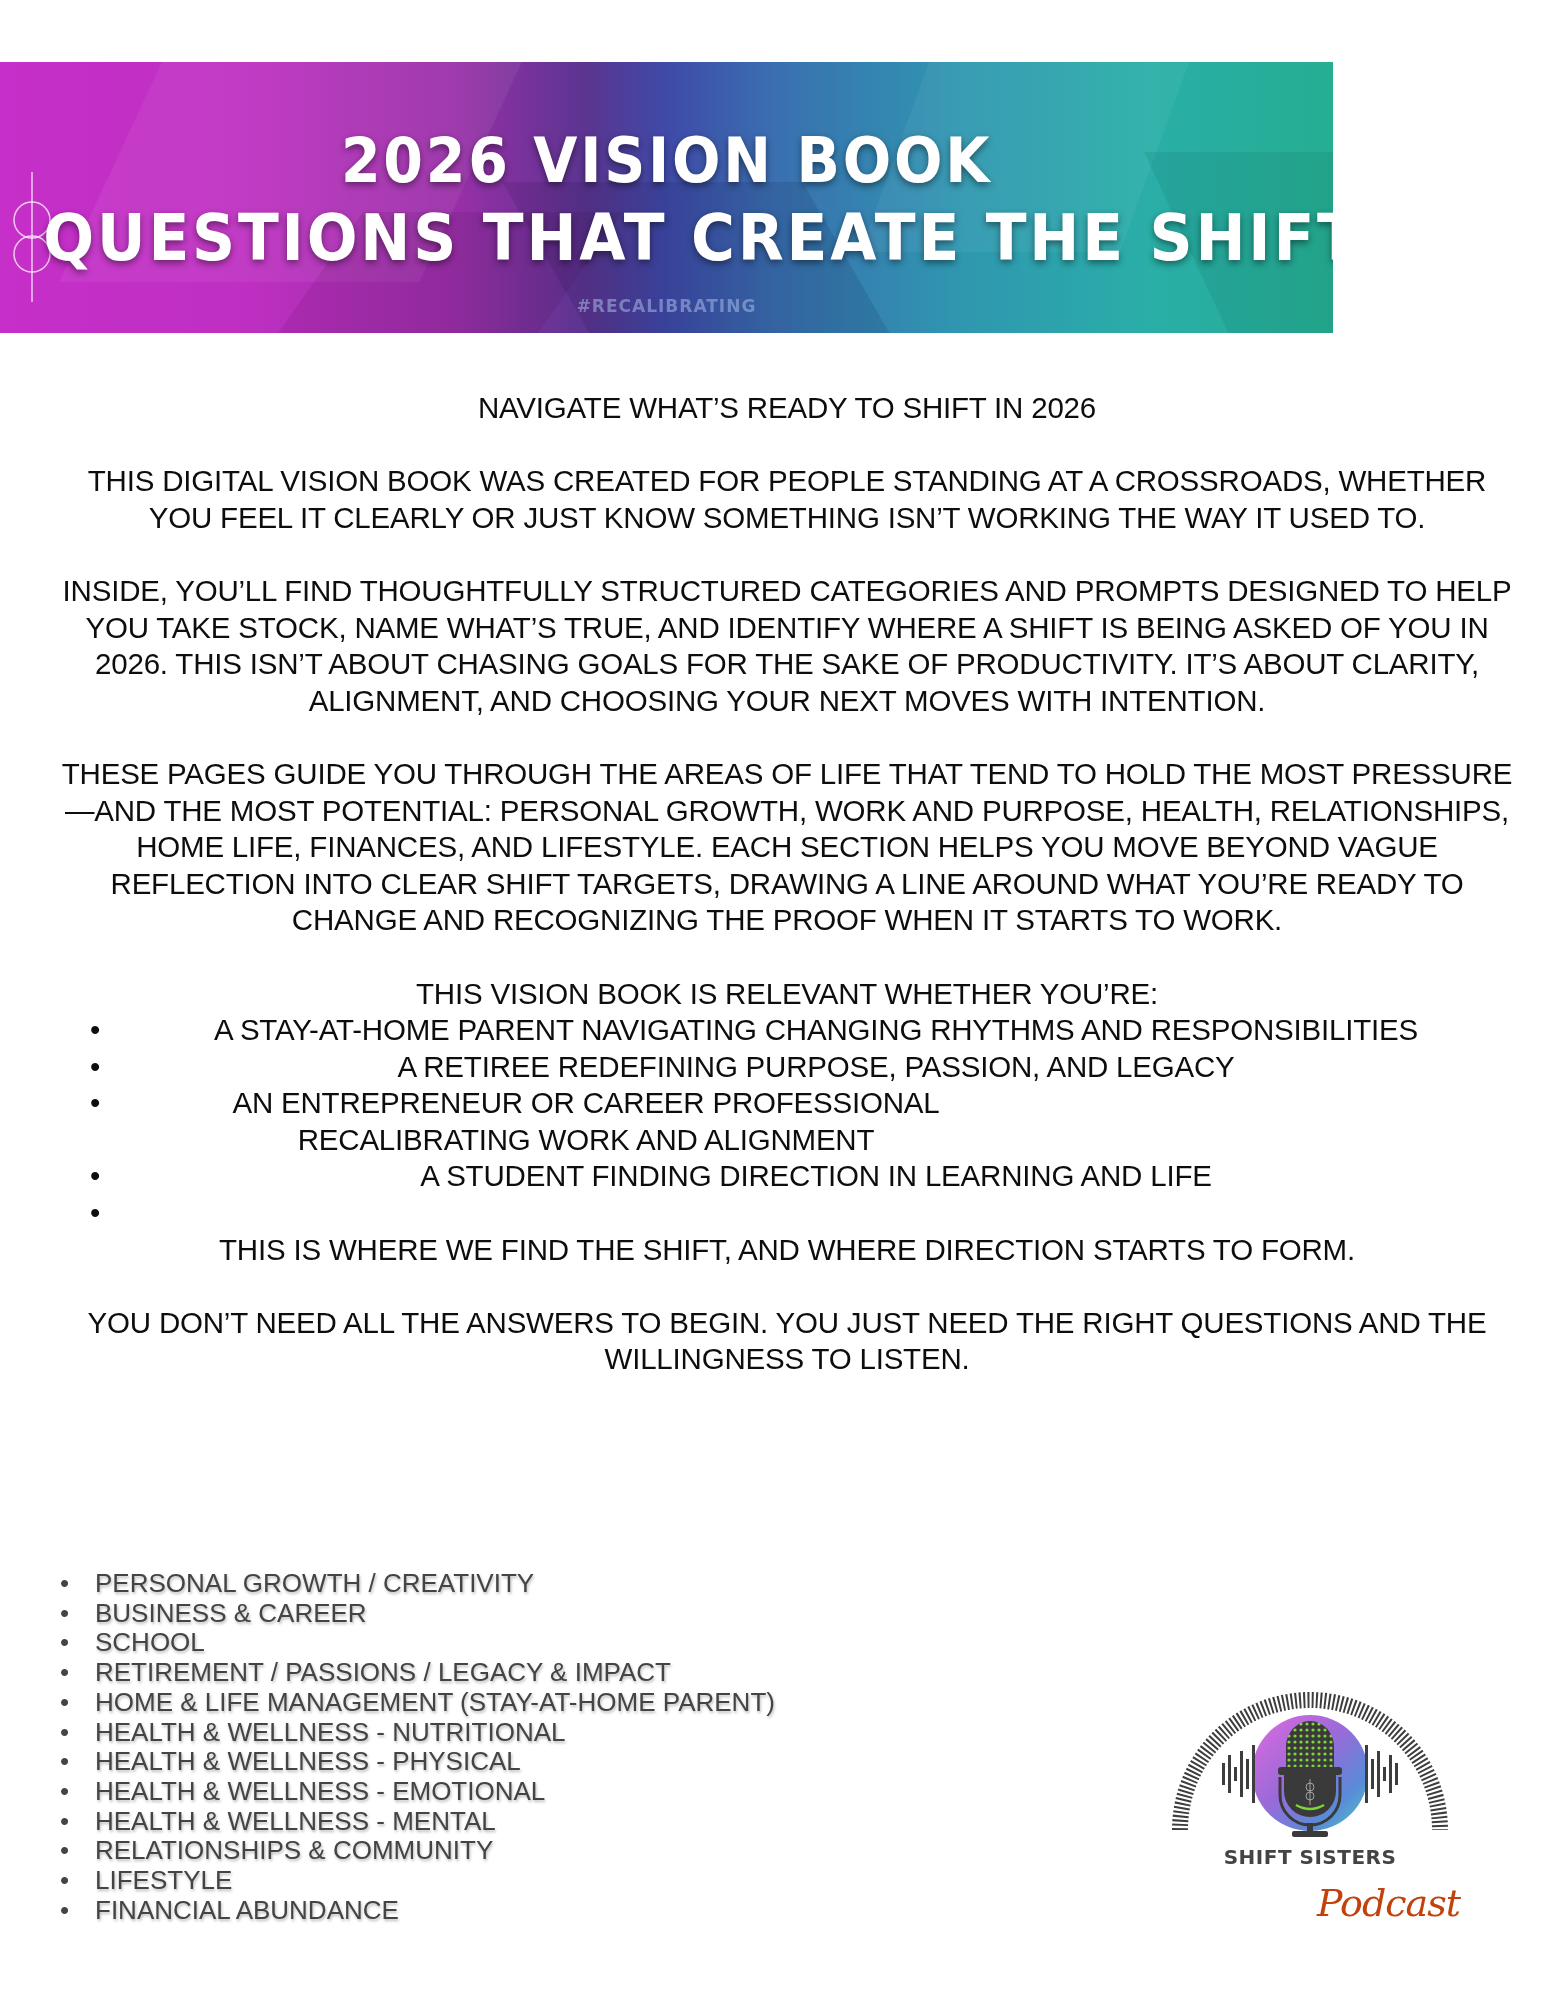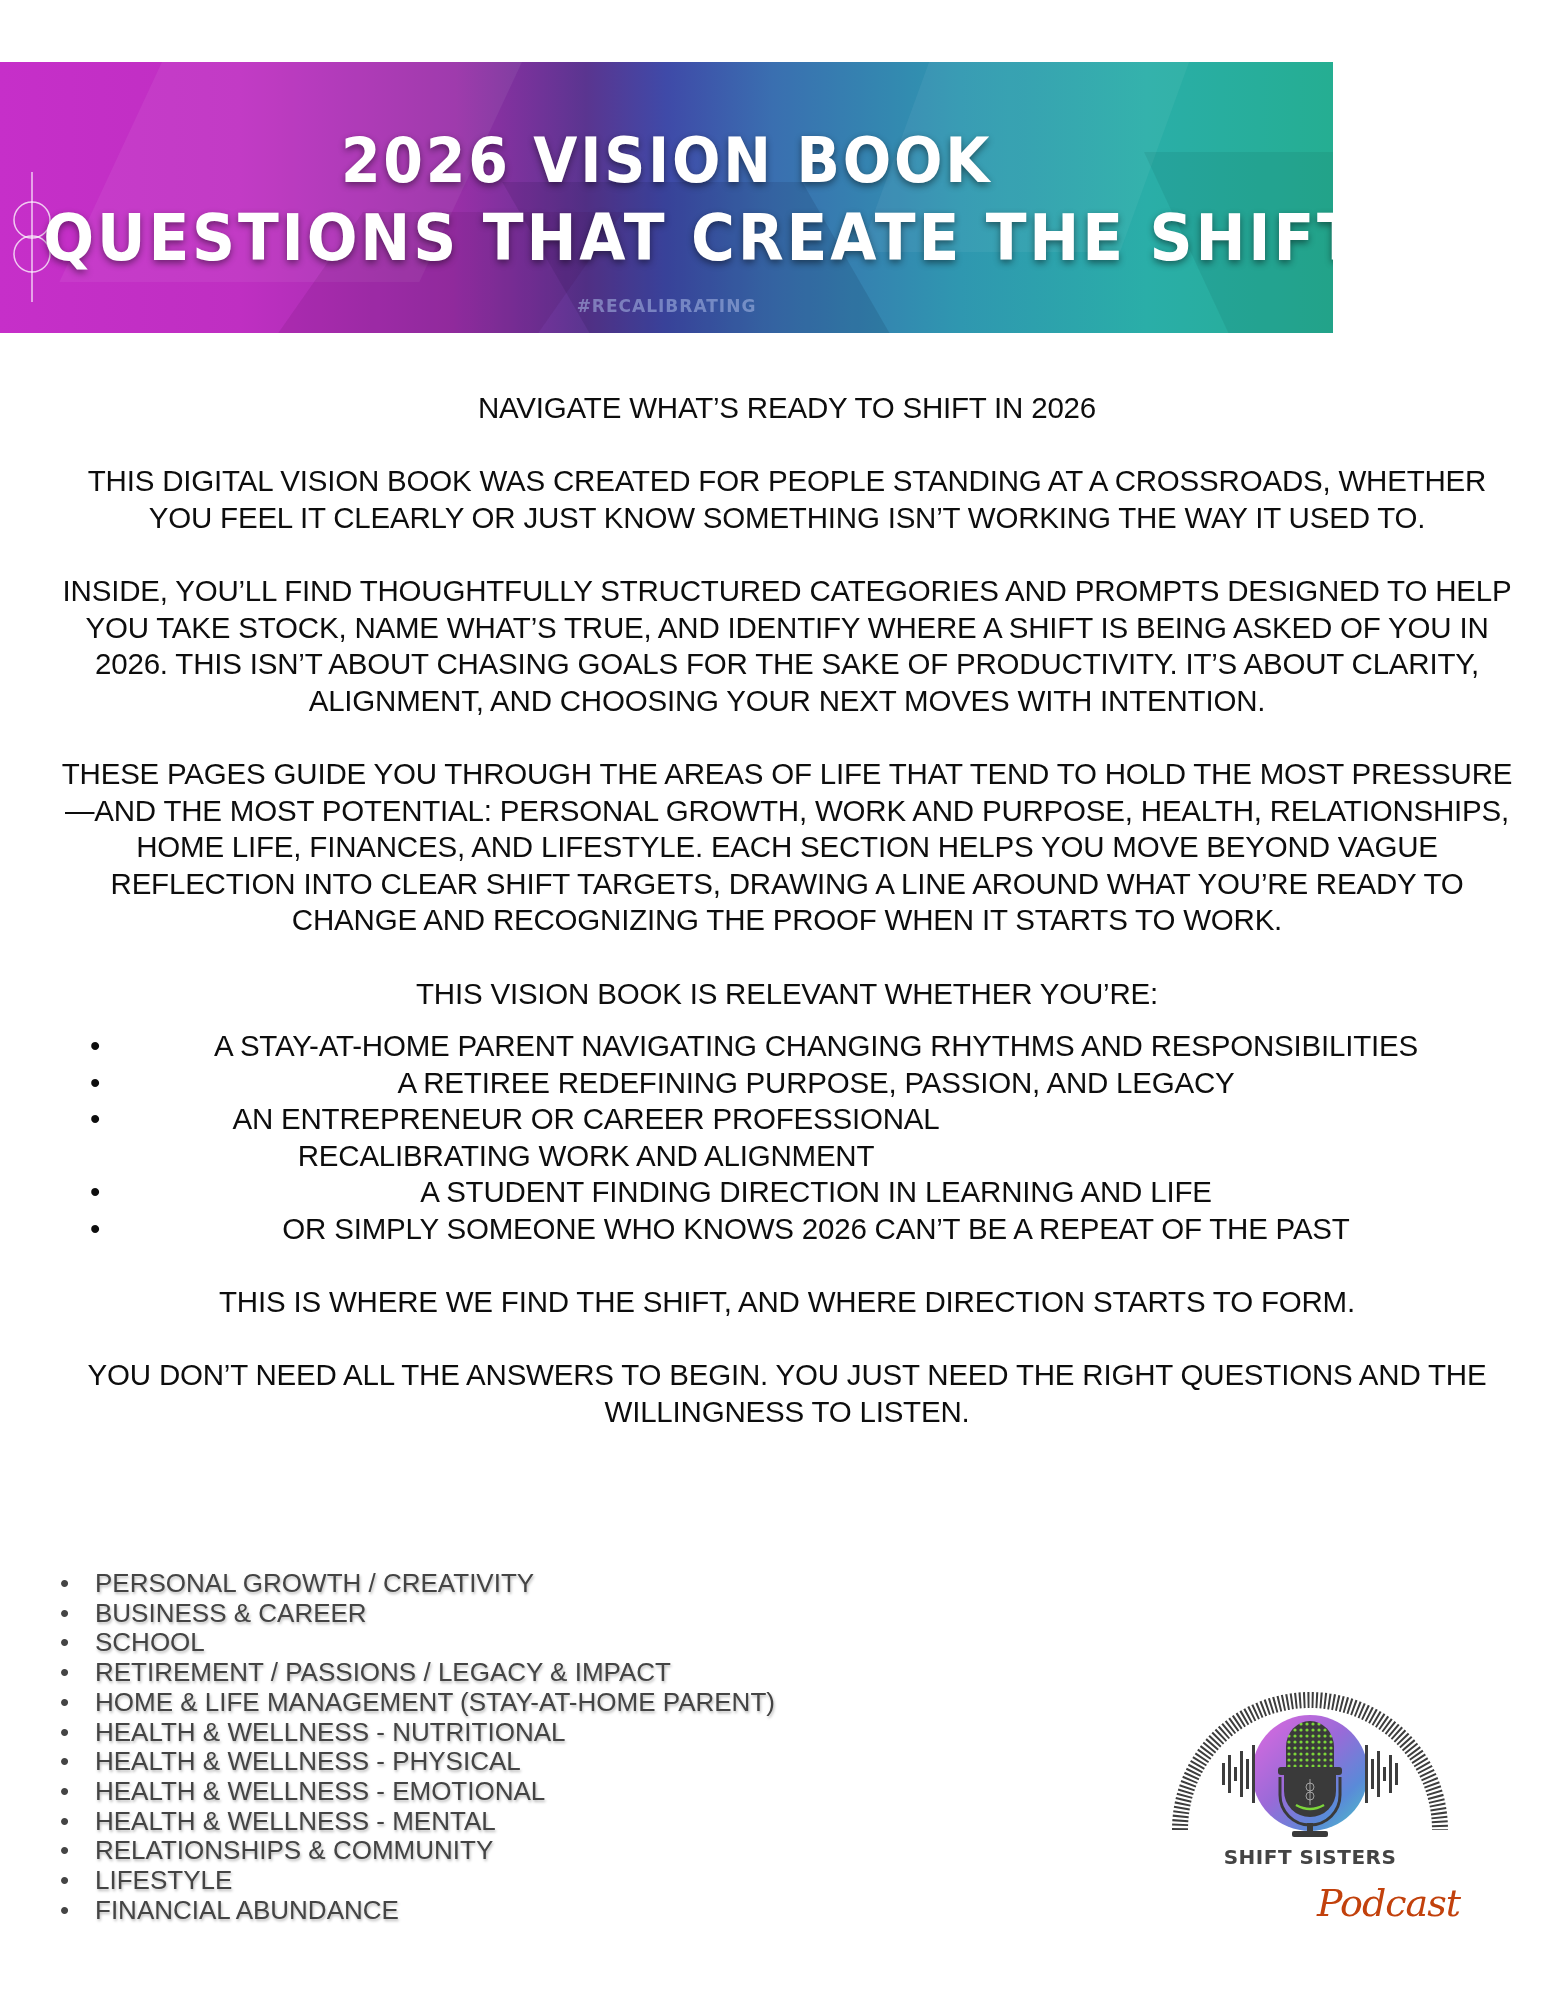--- a/index.html
+++ b/index.html
@@ -204,41 +204,40 @@
     <circle cx="22" cy="82" r="18" fill="none" stroke="rgba(255,255,255,0.75)" stroke-width="1.5"></circle>
   </svg>
 </header>
 
 <main class="body-copy">
   <p>NAVIGATE WHAT’S READY TO SHIFT IN 2026</p>
   <p>THIS DIGITAL VISION BOOK WAS CREATED FOR PEOPLE STANDING AT A CROSSROADS, WHETHER YOU FEEL IT CLEARLY OR JUST KNOW SOMETHING ISN’T WORKING THE WAY IT USED TO.</p>
   <p>INSIDE, YOU’LL FIND THOUGHTFULLY STRUCTURED CATEGORIES AND PROMPTS DESIGNED TO HELP YOU TAKE STOCK, NAME WHAT’S TRUE, AND IDENTIFY WHERE A SHIFT IS BEING ASKED OF YOU IN 2026. THIS ISN’T ABOUT CHASING GOALS FOR THE SAKE OF PRODUCTIVITY. IT’S ABOUT CLARITY, ALIGNMENT, AND CHOOSING YOUR NEXT MOVES WITH INTENTION.</p>
   <p>THESE PAGES GUIDE YOU THROUGH THE AREAS OF LIFE THAT TEND TO HOLD THE MOST PRESSURE—AND THE MOST POTENTIAL: PERSONAL GROWTH, WORK AND PURPOSE, HEALTH, RELATIONSHIPS, HOME LIFE, FINANCES, AND LIFESTYLE. EACH SECTION HELPS YOU MOVE BEYOND VAGUE REFLECTION INTO CLEAR SHIFT TARGETS, DRAWING A LINE AROUND WHAT YOU’RE READY TO CHANGE AND RECOGNIZING THE PROOF WHEN IT STARTS TO WORK.</p>
 
-  <p style="margin-bottom:16px">THIS VISION BOOK IS RELEVANT WHETHER YOU’RE:</p>
+  <p style="margin-bottom:0">THIS VISION BOOK IS RELEVANT WHETHER YOU’RE:</p>
   <ul class="relevance-list">
     <li>
       <span class="bullet">•</span>
       <span>A STAY-AT-HOME PARENT NAVIGATING CHANGING RHYTHMS AND RESPONSIBILITIES</span>
     </li>
     <li>
       <span class="bullet">•</span>
       <span>A RETIREE REDEFINING PURPOSE, PASSION, AND LEGACY</span>
     </li>
     <li style="padding-right:460px">
       <span class="bullet">•</span>
       <span>AN ENTREPRENEUR OR CAREER PROFESSIONAL RECALIBRATING WORK AND ALIGNMENT</span>
     </li>
     <li>
       <span class="bullet">•</span>
       <span>A STUDENT FINDING DIRECTION IN LEARNING AND LIFE</span>
     </li>
     <li>
       <span class="bullet">•</span>
-      <span>OR SIMPLY SOMEONE WHO KNOWS 2026 CAN’T BE A REPEAT OF THE PAST</span>
     </li>
   </ul>
 
   <p>THIS IS WHERE WE FIND THE SHIFT, AND WHERE DIRECTION STARTS TO FORM.</p>
   <p>YOU DON’T NEED ALL THE ANSWERS TO BEGIN. YOU JUST NEED THE RIGHT QUESTIONS AND THE WILLINGNESS TO LISTEN.</p>
 </main>
 
 <ul class="categories">
   <li><span class="bullet">•</span><span>PERSONAL GROWTH / CREATIVITY</span></li>
   <li><span class="bullet">•</span><span>BUSINESS &amp; CAREER</span></li>

